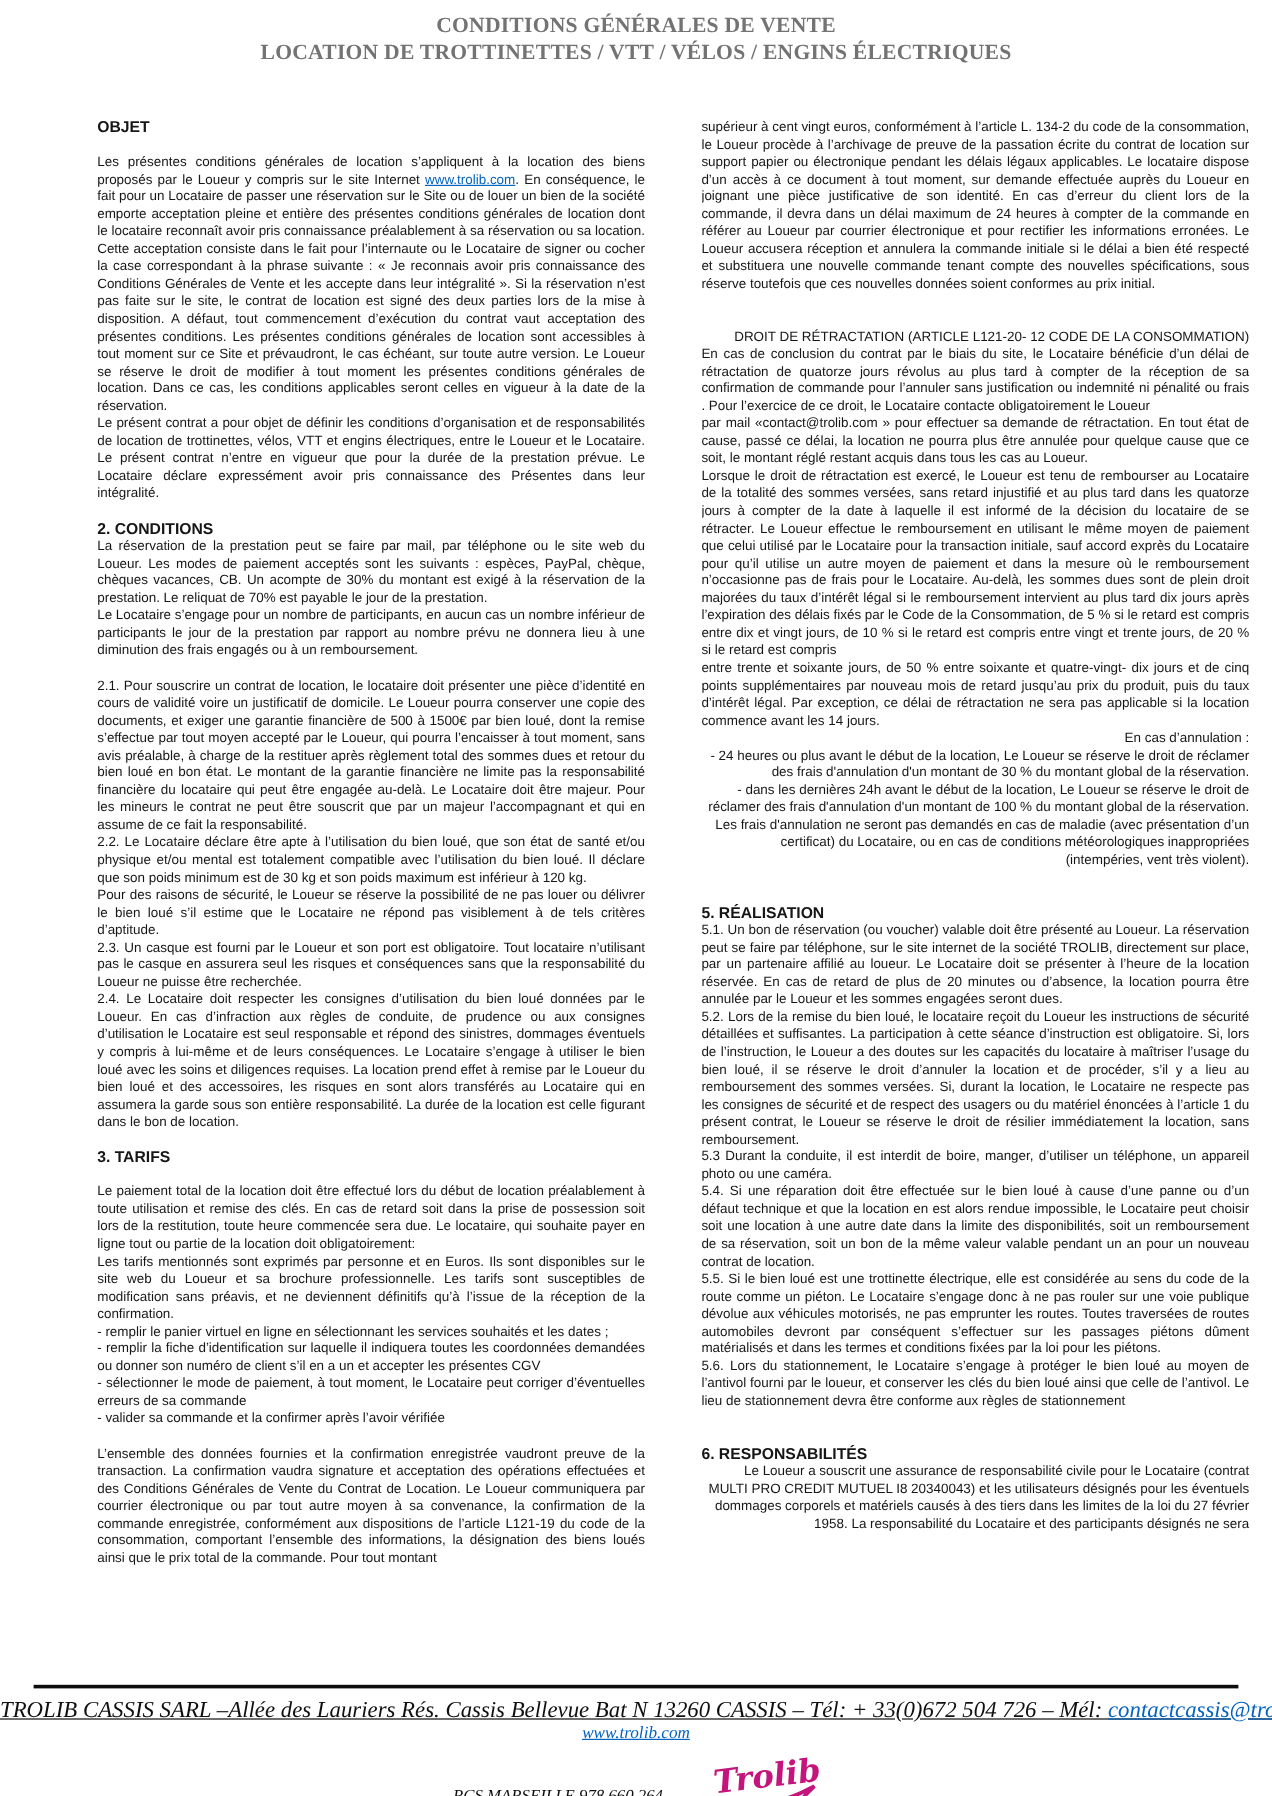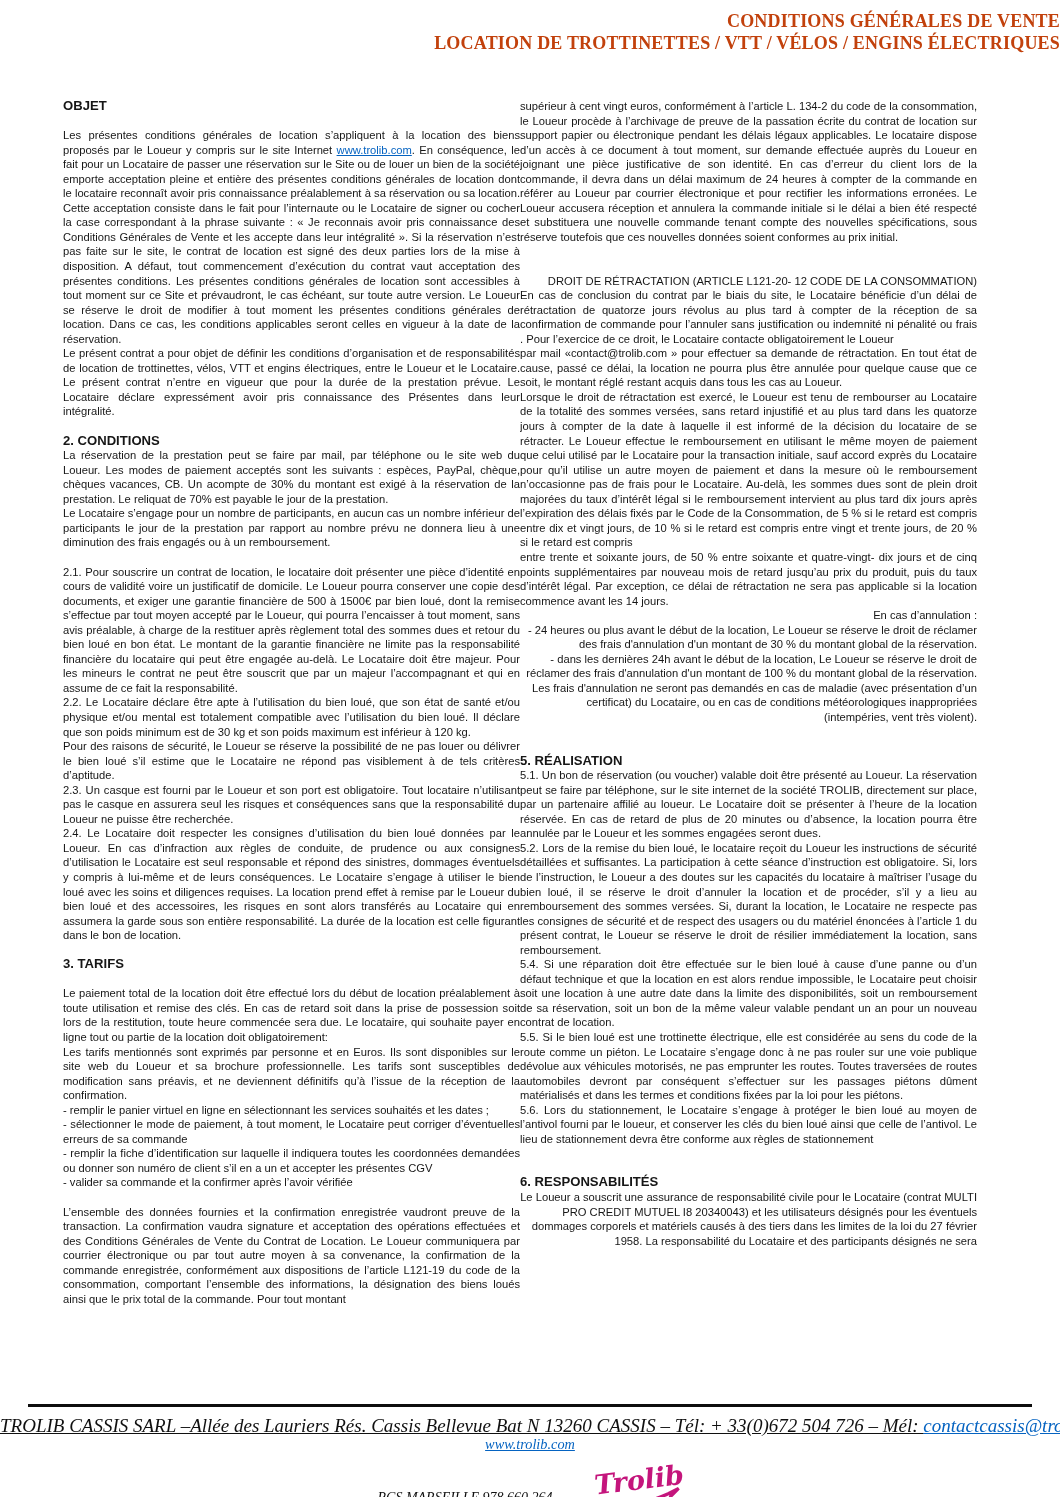--- a/index.html
+++ b/index.html
@@ -7,33 +7,33 @@
   body {
     width: 1060px; height: 1497px; position: relative;
     font-family: "Liberation Sans", sans-serif;
     color: #161616;
   }
   .page { position: absolute; inset: 0; background: #ffffff; overflow: hidden; }
 
   
   .doc-title {
     position: absolute; top: 11px; left: 0; right: 0;
-    text-align: right;
+    text-align: center;
     font-family: "Liberation Serif", serif;
     font-weight: bold;
-    color: #c2410c;
+    color: #737373;
     font-size: 18px; line-height: 21.5px;
     letter-spacing: 0.2px;
   }
 
   
   .columns {
-    position: absolute; top: 99px; left: 63px;
+    position: absolute; top: 99px; left: 81px;
     width: 960px; height: 1306px;
-    display: flex; 
+    display: flex; gap: 47px;
     overflow: hidden;
   }
   .col {
     width: 457px; height: 100%; overflow: hidden;
     font-size: 11.2px; line-height: 14.55px;
     text-align: justify;
     overflow-wrap: break-word;
   }
   .blk { margin: 0; }
   .blk.heading { font-weight: bold; }
@@ -85,38 +85,39 @@
         <p class="blk para">Le Locataire s’engage pour un nombre de participants, en aucun cas un nombre inférieur de participants le jour de la prestation par rapport au nombre prévu ne donnera lieu à une diminution des frais engagés ou à un remboursement.</p>
         <p class="blk para" style="margin-top: 14.55px;">2.1. Pour souscrire un contrat de location, le locataire doit présenter une pièce d’identité en cours de validité voire un justificatif de domicile. Le Loueur pourra conserver une copie des documents, et exiger une garantie financière de 500 à 1500€ par bien loué, dont la remise s’effectue par tout moyen accepté par le Loueur, qui pourra l’encaisser à tout moment, sans avis préalable, à charge de la restituer après règlement total des sommes dues et retour du bien loué en bon état. Le montant de la garantie financière ne limite pas la responsabilité financière du locataire qui peut être engagée au-delà. Le Locataire doit être majeur. Pour les mineurs le contrat ne peut être souscrit que par un majeur l’accompagnant et qui en assume de ce fait la responsabilité.</p>
         <p class="blk para">2.2. Le Locataire déclare être apte à l’utilisation du bien loué, que son état de santé et/ou physique et/ou mental est totalement compatible avec l’utilisation du bien loué. Il déclare que son poids minimum est de 30 kg et son poids maximum est inférieur à 120 kg.</p>
         <p class="blk para">Pour des raisons de sécurité, le Loueur se réserve la possibilité de ne pas louer ou délivrer le bien loué s’il estime que le Locataire ne répond pas visiblement à de tels critères d’aptitude.</p>
         <p class="blk para">2.3. Un casque est fourni par le Loueur et son port est obligatoire. Tout locataire n’utilisant pas le casque en assurera seul les risques et conséquences sans que la responsabilité du Loueur ne puisse être recherchée.</p>
         <p class="blk para">2.4. Le Locataire doit respecter les consignes d’utilisation du bien loué données par le Loueur. En cas d’infraction aux règles de conduite, de prudence ou aux consignes d’utilisation le Locataire est seul responsable et répond des sinistres, dommages éventuels y compris à lui-même et de leurs conséquences. Le Locataire s’engage à utiliser le bien loué avec les soins et diligences requises. La location prend effet à remise par le Loueur du bien loué et des accessoires, les risques en sont alors transférés au Locataire qui en assumera la garde sous son entière responsabilité. La durée de la location est celle figurant dans le bon de location.</p>
         <h3 class="blk heading" style="margin-top: 14.55px;">3. TARIFS</h3>
         <p class="blk para" style="margin-top: 14.55px;">Le paiement total de la location doit être effectué lors du début de location préalablement à toute utilisation et remise des clés. En cas de retard soit dans la prise de possession soit lors de la restitution, toute heure commencée sera due. Le locataire, qui souhaite payer en ligne tout ou partie de la location doit obligatoirement:</p>
         <p class="blk para">Les tarifs mentionnés sont exprimés par personne et en Euros. Ils sont disponibles sur le site web du Loueur et sa brochure professionnelle. Les tarifs sont susceptibles de modification sans préavis, et ne deviennent définitifs qu’à l’issue de la réception de la confirmation.</p>
         <p class="blk para">- remplir le panier virtuel en ligne en sélectionnant les services souhaités et les dates ;</p>
+        <p class="blk para">- remplir la fiche d’identification sur laquelle il indiquera toutes les coordonnées demandées ou donner son numéro de client s’il en a un et accepter les présentes CGV</p>
         <p class="blk para">- sélectionner le mode de paiement, à tout moment, le Locataire peut corriger d’éventuelles erreurs de sa commande</p>
-        <p class="blk para">- remplir la fiche d’identification sur laquelle il indiquera toutes les coordonnées demandées ou donner son numéro de client s’il en a un et accepter les présentes CGV</p>
         <p class="blk para">- valider sa commande et la confirmer après l’avoir vérifiée</p>
         <p class="blk para" style="margin-top: 14.55px;">L’ensemble des données fournies et la confirmation enregistrée vaudront preuve de la transaction. La confirmation vaudra signature et acceptation des opérations effectuées et des Conditions Générales de Vente du Contrat de Location. Le Loueur communiquera par courrier électronique ou par tout autre moyen à sa convenance, la confirmation de la commande enregistrée, conformément aux dispositions de l’article L121-19 du code de la consommation, comportant l’ensemble des informations, la désignation des biens loués ainsi que le prix total de la commande. Pour tout montant</p>
       </section>
     <section class="col" id="col-right">
         <p class="blk para">supérieur à cent vingt euros, conformément à l’article L. 134-2 du code de la consommation,  le Loueur procède à l’archivage de preuve de la passation écrite du contrat de location sur support papier ou électronique pendant les délais légaux applicables. Le locataire dispose d’un accès à ce document à tout moment, sur demande effectuée auprès du Loueur en joignant une pièce justificative de son identité. En cas d’erreur du client lors de la commande, il devra dans un délai maximum de 24 heures à compter de la commande en référer au Loueur par courrier électronique et pour rectifier les informations erronées. Le Loueur accusera réception et annulera la commande initiale si le délai a bien été respecté et substituera une nouvelle commande tenant compte des nouvelles spécifications, sous réserve toutefois que ces nouvelles données soient conformes au prix initial.</p>
         <p class="blk para left" style="margin-top: 29.1px;">DROIT DE RÉTRACTATION (ARTICLE L121-20- 12 CODE DE LA CONSOMMATION)</p>
         <p class="blk para">En cas de conclusion du contrat <b>par le biais</b> du site, le Locataire bénéficie d’un délai de rétractation de quatorze jours révolus au plus tard à compter de la réception de sa confirmation de commande pour l’annuler sans justification ou indemnité ni pénalité ou frais . Pour l’exercice de ce droit, le Locataire contacte obligatoirement le Loueur<br>par mail «contact@trolib.com » pour effectuer sa demande de rétractation. En tout état de cause, passé ce délai, la location ne pourra plus être annulée pour quelque cause que ce soit, le montant réglé restant acquis dans tous les cas au Loueur.</p>
         <p class="blk para">Lorsque le droit de rétractation est exercé, le Loueur est tenu de rembourser au Locataire de la totalité des sommes versées, sans retard injustifié et au plus tard dans les quatorze jours à compter de la date à laquelle il est informé de la décision du locataire de se rétracter. Le Loueur effectue le remboursement en utilisant le même moyen de paiement que celui utilisé par le Locataire pour la transaction initiale, sauf accord exprès du Locataire pour qu’il utilise un autre moyen de paiement et dans la mesure où le remboursement n’occasionne pas de frais pour le Locataire. Au-delà, les sommes dues sont de plein droit majorées du taux d’intérêt légal si le remboursement intervient au plus tard dix jours après l’expiration des délais fixés par le Code de la Consommation, de 5 % si le retard est compris entre dix et vingt jours, de 10 % si le retard est compris entre vingt et trente jours, de 20 % si le retard est compris</p>
         <p class="blk para">entre trente et soixante jours, de 50 % entre soixante et quatre-vingt- dix jours et de cinq points supplémentaires par nouveau mois de retard jusqu’au prix du produit, puis du taux d’intérêt légal. Par exception, ce délai de rétractation ne sera pas applicable si la location commence avant les 14 jours.</p>
         <p class="blk para left">En cas d’annulation :</p>
         <p class="blk para left">- 24 heures ou plus avant le début de la location, Le Loueur se réserve le droit de réclamer des frais d'annulation d'un montant de 30 % du montant global de la réservation.</p>
         <p class="blk para left">- dans les dernières 24h avant le début de la location, Le Loueur se réserve le droit de réclamer des frais d'annulation d'un montant de 100 % du montant global de la réservation.</p>
         <p class="blk para left">Les frais d'annulation ne seront pas demandés en cas de maladie (avec présentation d’un certificat) du Locataire, ou en cas de conditions météorologiques inappropriées (intempéries, vent très violent).</p>
         <h3 class="blk heading" style="margin-top: 29.1px;">5. RÉALISATION</h3>
         <p class="blk para">5.1.  Un bon de réservation (ou voucher) valable doit être présenté au Loueur. La réservation peut se faire par téléphone, sur le site internet de la société TROLIB, directement sur place, par un partenaire affilié au loueur. Le Locataire doit se présenter à l’heure de la location réservée. En cas de retard de plus de 20 minutes ou d’absence, la location pourra être annulée par le Loueur et les sommes engagées seront dues.</p>
         <p class="blk para">5.2. Lors de la remise du bien loué, le locataire reçoit du Loueur les instructions de sécurité détaillées et suffisantes. La participation à cette séance d’instruction est obligatoire. Si, lors de l’instruction, le Loueur a des doutes sur les capacités du locataire à maîtriser l’usage du bien loué, il se réserve le droit d’annuler la location et de procéder, s’il y a lieu au remboursement des sommes versées. Si, durant la location, le Locataire ne respecte pas les consignes de sécurité et de respect des usagers ou du matériel énoncées à l’article 1 du présent contrat, le Loueur se réserve le droit de résilier immédiatement la location, sans remboursement.</p>
+        <p class="blk para">5.3 Durant la conduite, il est interdit de boire, manger, d’utiliser un téléphone, un appareil photo ou une caméra.</p>
         <p class="blk para">5.4. Si une réparation doit être effectuée sur le bien loué à cause d’une panne ou d’un défaut technique et que la location en est alors rendue impossible, le Locataire peut choisir soit une location à une autre date dans la limite des disponibilités, soit un remboursement de sa réservation, soit un bon de la même valeur valable pendant un an pour un nouveau contrat de location.</p>
         <p class="blk para">5.5. Si le bien loué est une trottinette électrique, elle est considérée au sens du code de la route comme un piéton. Le Locataire s’engage donc à ne pas rouler sur une voie publique dévolue aux véhicules motorisés, ne pas emprunter les routes. Toutes traversées de routes automobiles devront par conséquent s’effectuer sur les passages piétons dûment matérialisés et dans les termes et conditions fixées par la loi pour les piétons.</p>
         <p class="blk para">5.6. Lors du stationnement, le Locataire s’engage à protéger le bien loué au moyen de l’antivol fourni par le loueur, et conserver les clés du bien loué ainsi que celle de l’antivol. Le lieu de stationnement devra être conforme aux règles de stationnement</p>
         <h3 class="blk heading" style="margin-top: 29.1px;">6. RESPONSABILITÉS</h3>
         <p class="blk para left">Le Loueur a souscrit une assurance de responsabilité civile pour le Locataire (contrat MULTI PRO CREDIT MUTUEL I8 20340043)  et les utilisateurs désignés pour les éventuels dommages corporels et matériels causés à des tiers dans les limites de la loi du 27 février 1958. La responsabilité du Locataire et des participants désignés ne sera</p>
       </section>
   </main>
 
   <footer class="doc-footer">
     <div class="footer-rule"></div>

